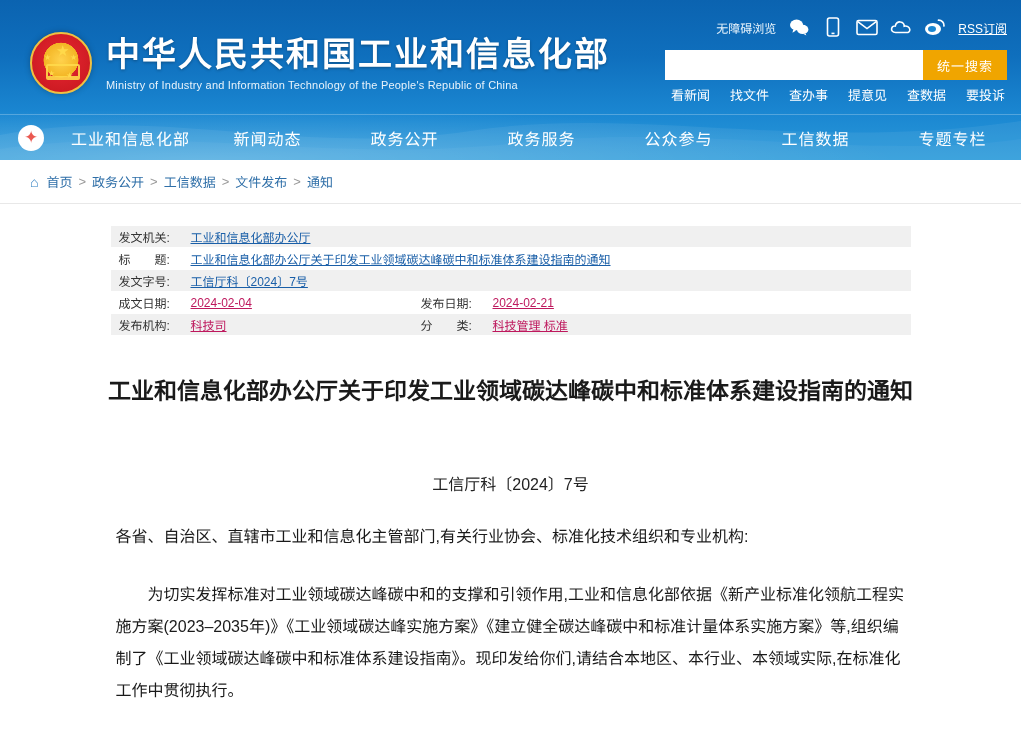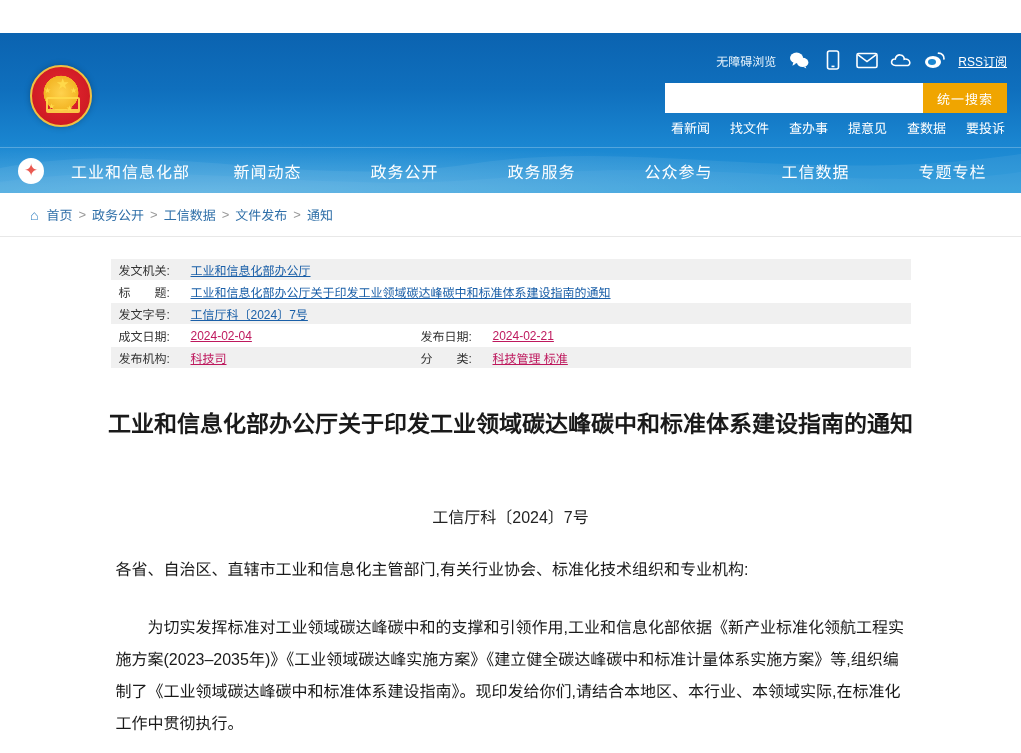--- a/index.html
+++ b/index.html
@@ -11,21 +11,20 @@
     font-family: "Liberation Sans", "DejaVu Sans", sans-serif;
   }
 
   
   .header {
     position: relative;
     width: 1021px;
     height: 160px;
     background: linear-gradient(180deg, #0b63b0 0%, #0f6fbd 35%, #1a86d1 70%, #2a9ada 100%);
     overflow: hidden;
-    margin-top: 33px;
   }
   .header::after {
     content: "";
     position: absolute;
     left: 0; bottom: 0;
     width: 100%; height: 60px;
     background: radial-gradient(ellipse at 20% 100%, rgba(255,255,255,0.22) 0%, rgba(255,255,255,0) 60%);
     pointer-events: none;
   }
   .hdr-wave {
@@ -310,20 +309,24 @@
   </div>
 
   <div class="brand">
     <div class="emblem">
       <span class="star s1">★</span>
       <span class="star s2">★</span>
       <span class="star s3">★</span>
       <span class="star s4">★</span>
       <span class="star s5">★</span>
       <span class="gate"></span>
+    </div>
+    <div class="brand-text">
+      <div class="brand-cn">中华人民共和国工业和信息化部</div>
+      <div class="brand-en">Ministry of Industry and Information Technology of the People's Republic of China</div>
     </div>
   </div>
 
   <div class="search-wrap">
     <input class="search-input" type="text" placeholder="" style="">
     <button class="search-btn">统一搜索</button>
   </div>
 
   <div class="quick-links">
     <a href="#">看新闻</a>

